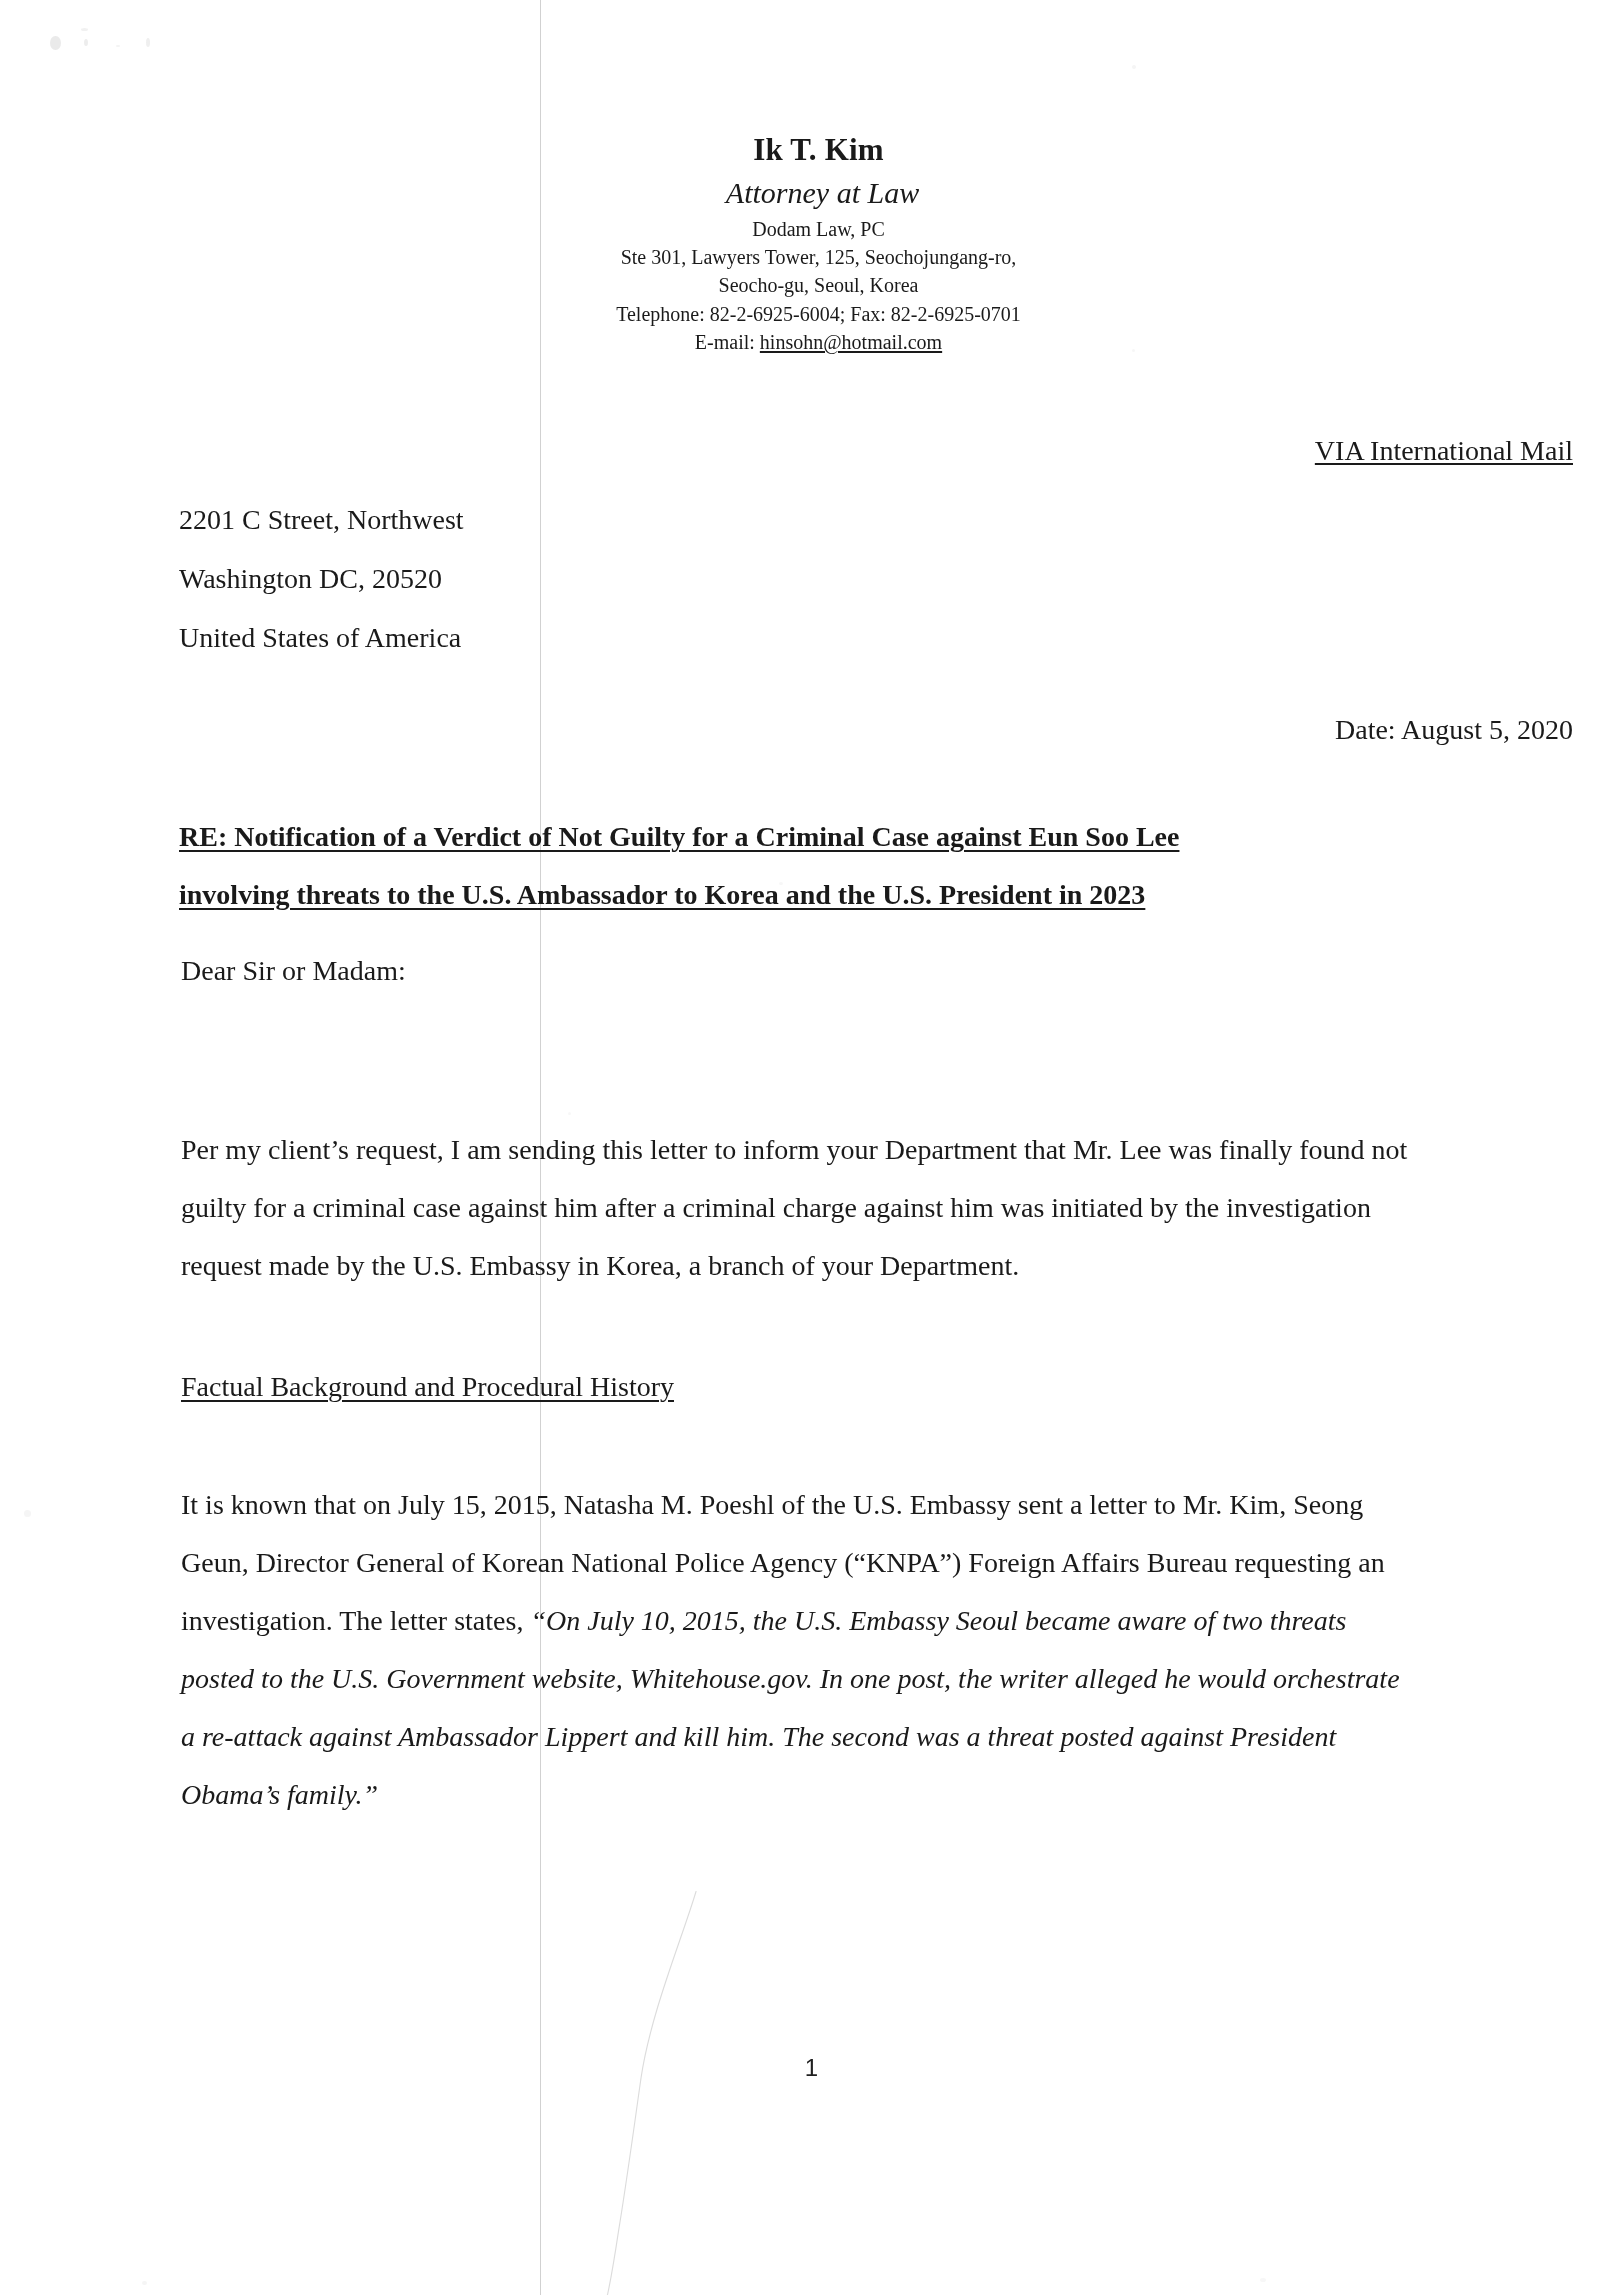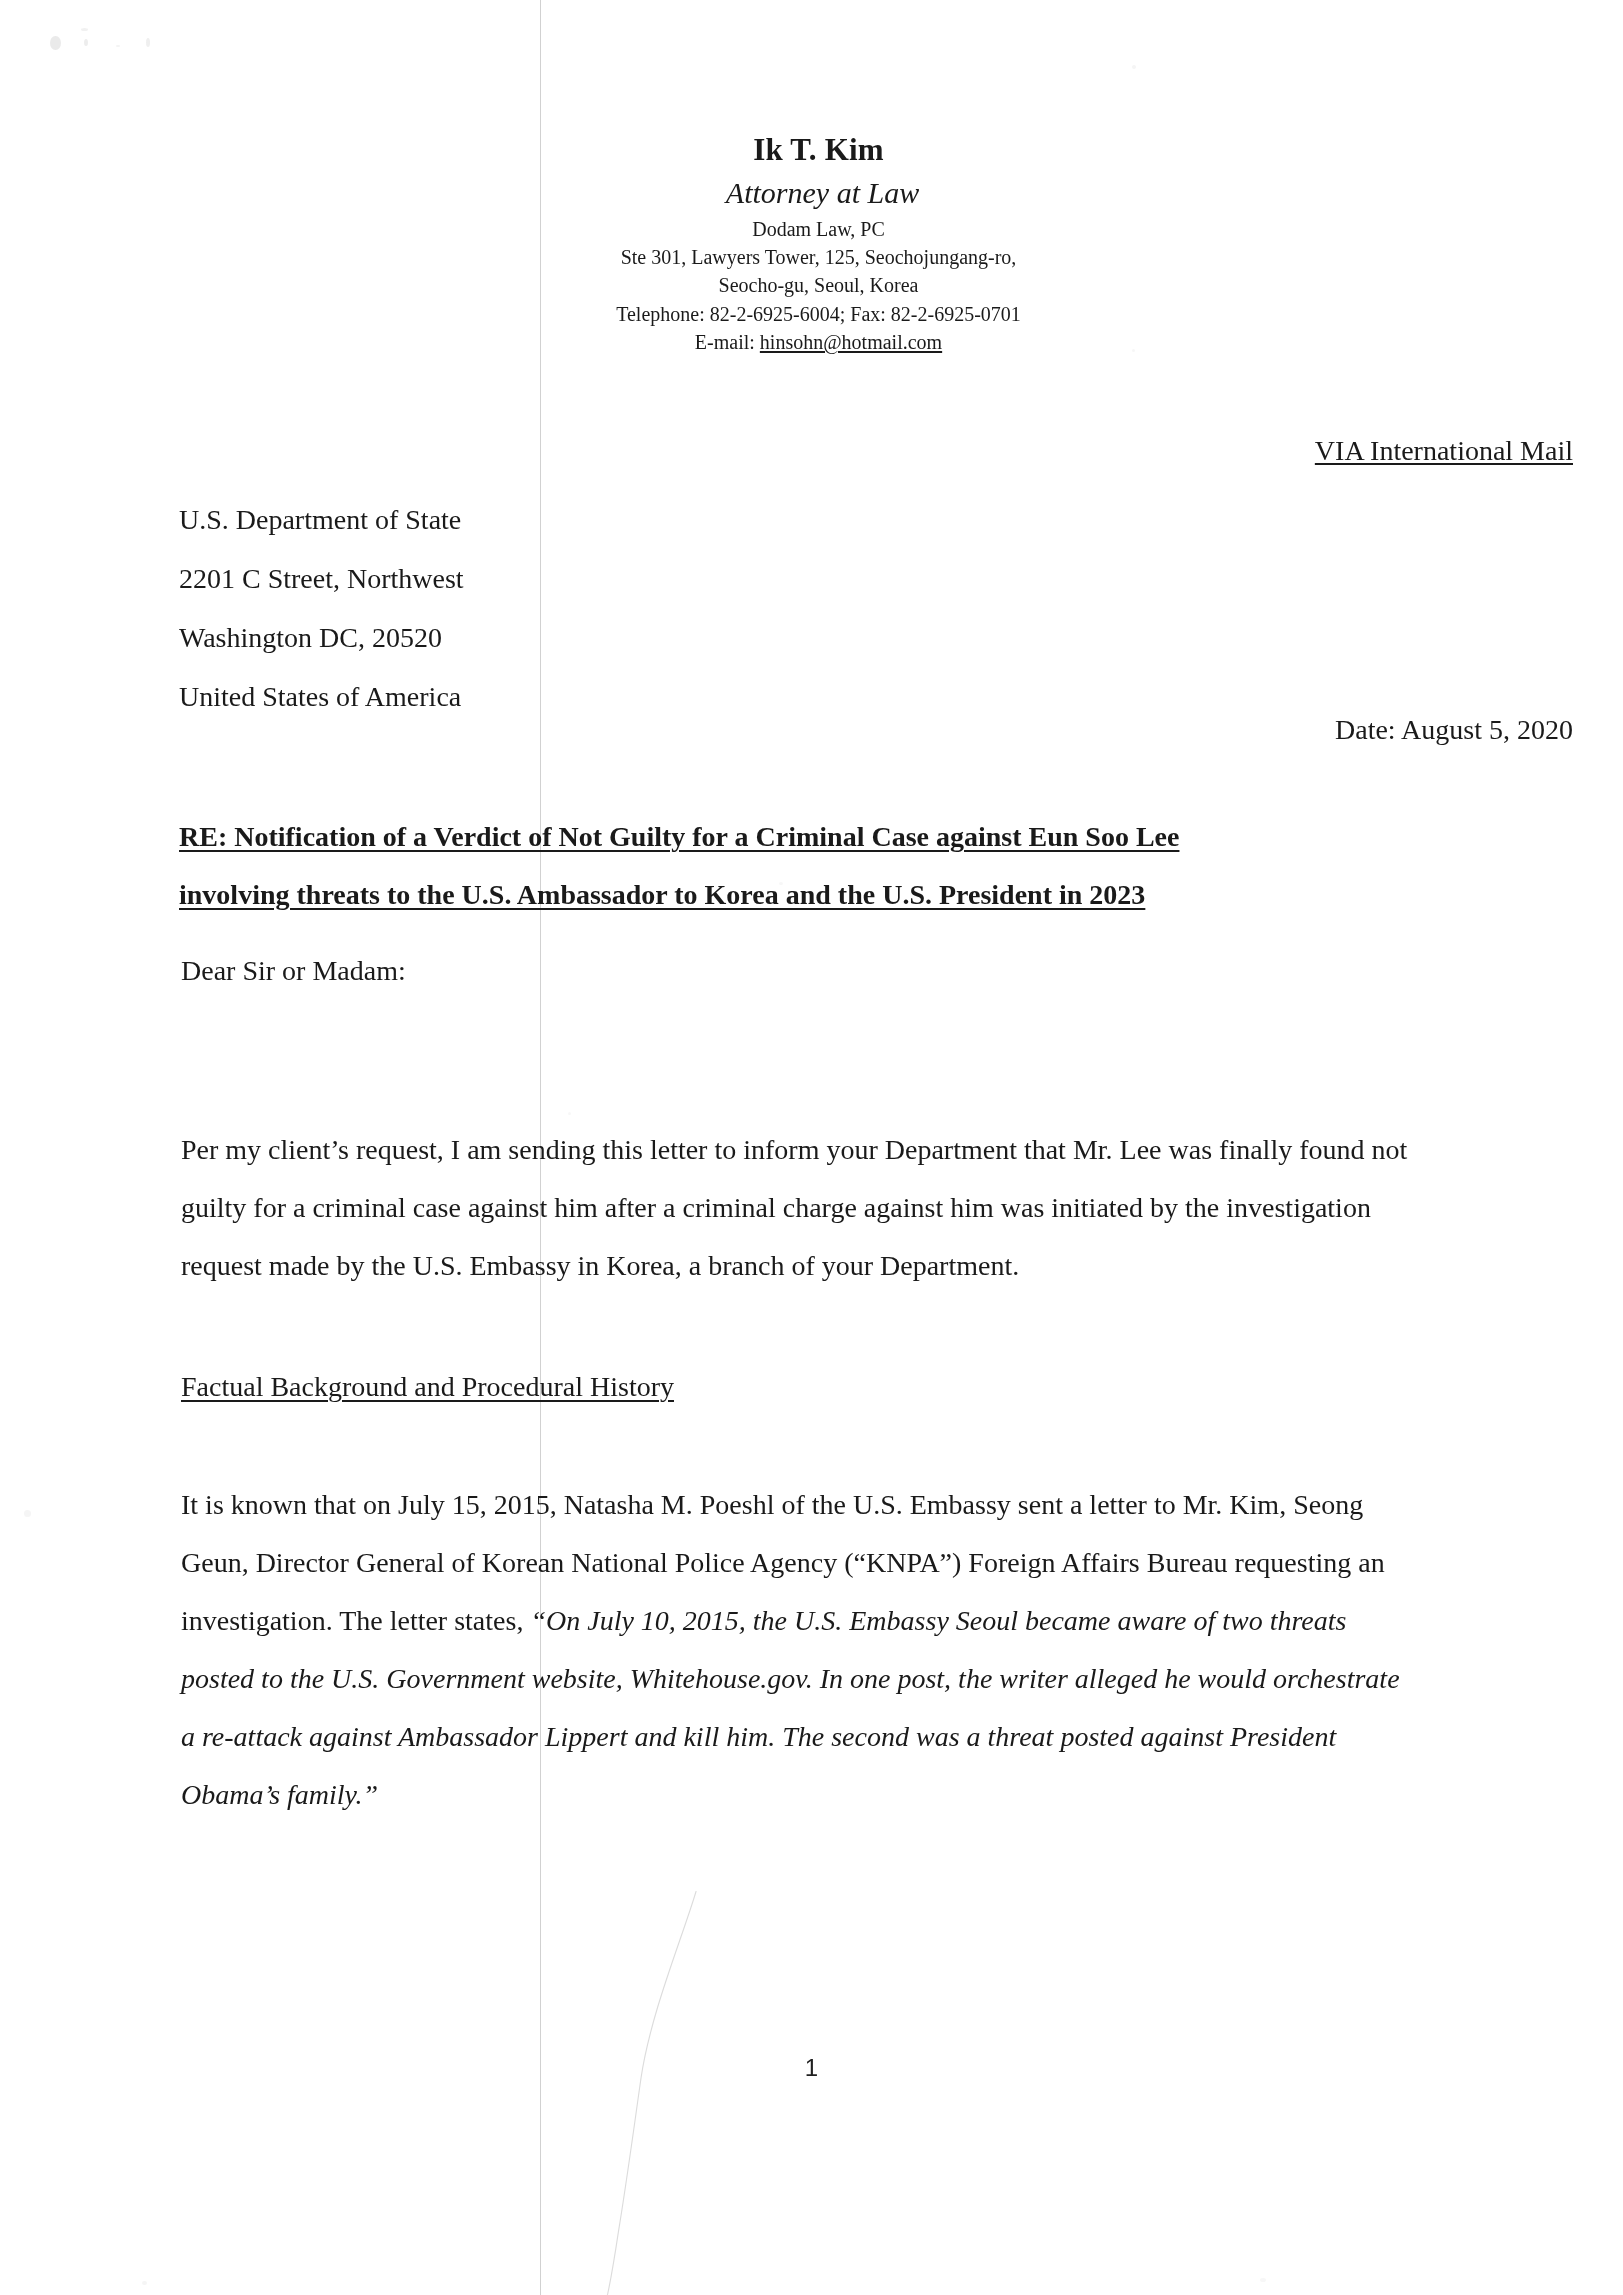--- a/index.html
+++ b/index.html
@@ -201,21 +201,20 @@
     <div class="lh-line">Dodam Law, PC</div>
     <div class="lh-line">Ste 301, Lawyers Tower, 125, Seochojungang-ro,</div>
     <div class="lh-line">Seocho-gu, Seoul, Korea</div>
     <div class="lh-line">Telephone: 82-2-6925-6004; Fax: 82-2-6925-0701</div>
     <div class="lh-line"><span>E-mail: </span><span class="lh-email-link">hinsohn@hotmail.com</span></div>
   </div>
 
   <div class="via-mail">VIA International Mail</div>
 
   <div class="recipient">
-    <div>U.S. Department of State</div>
     <div>2201 C Street, Northwest</div>
     <div>Washington DC, 20520</div>
     <div>United States of America</div>
   </div>
 
   <div class="date-line">Date: August 5, 2020</div>
 
   <div class="re-subject">
     <span>RE: Notification of a Verdict of Not Guilty for a Criminal Case against Eun Soo Lee</span><br>
     <span>involving threats to the U.S. Ambassador to Korea and the U.S. President in 2023</span>

